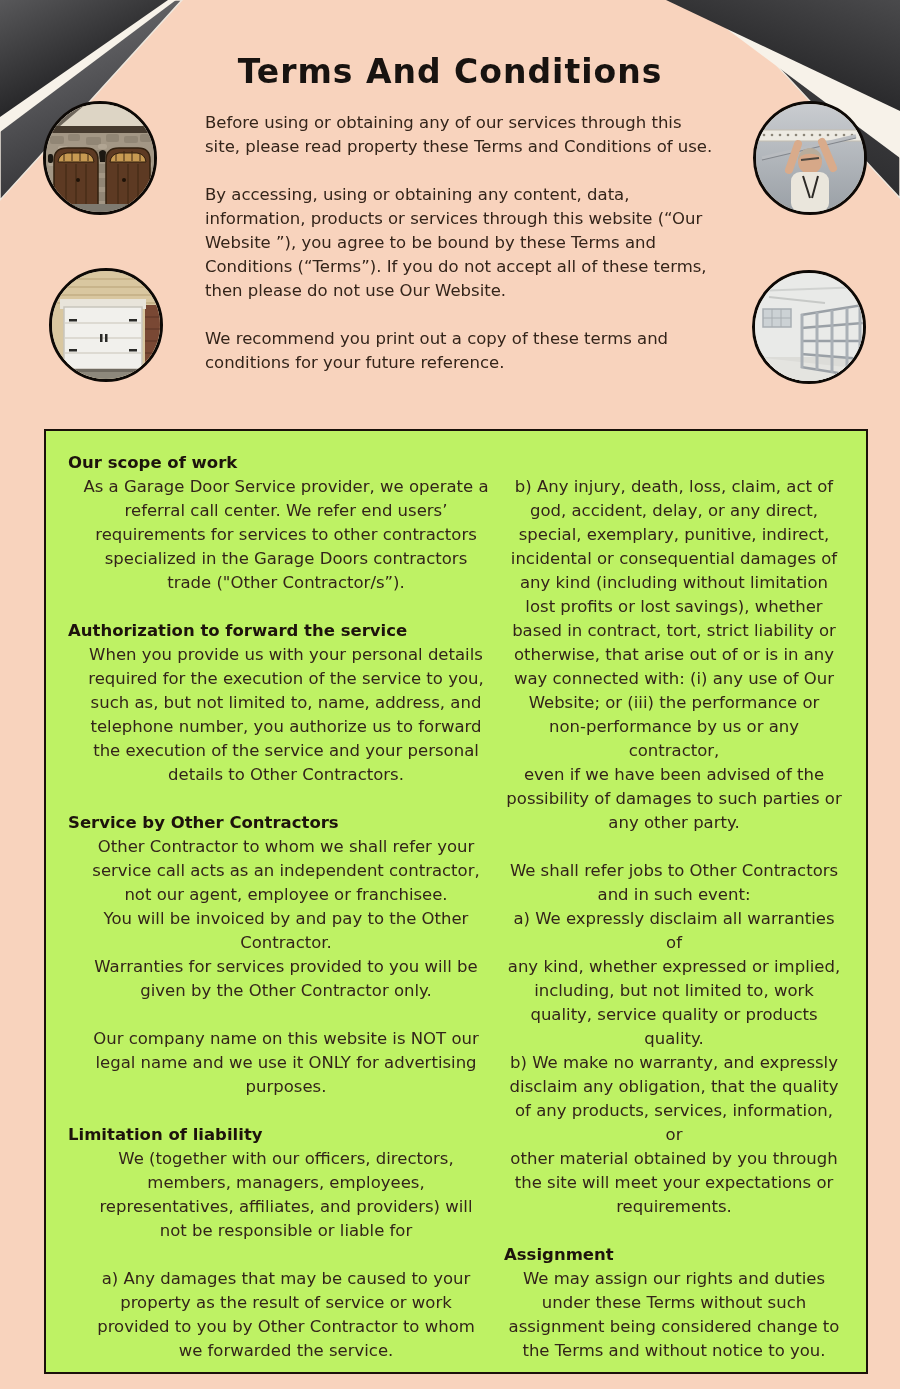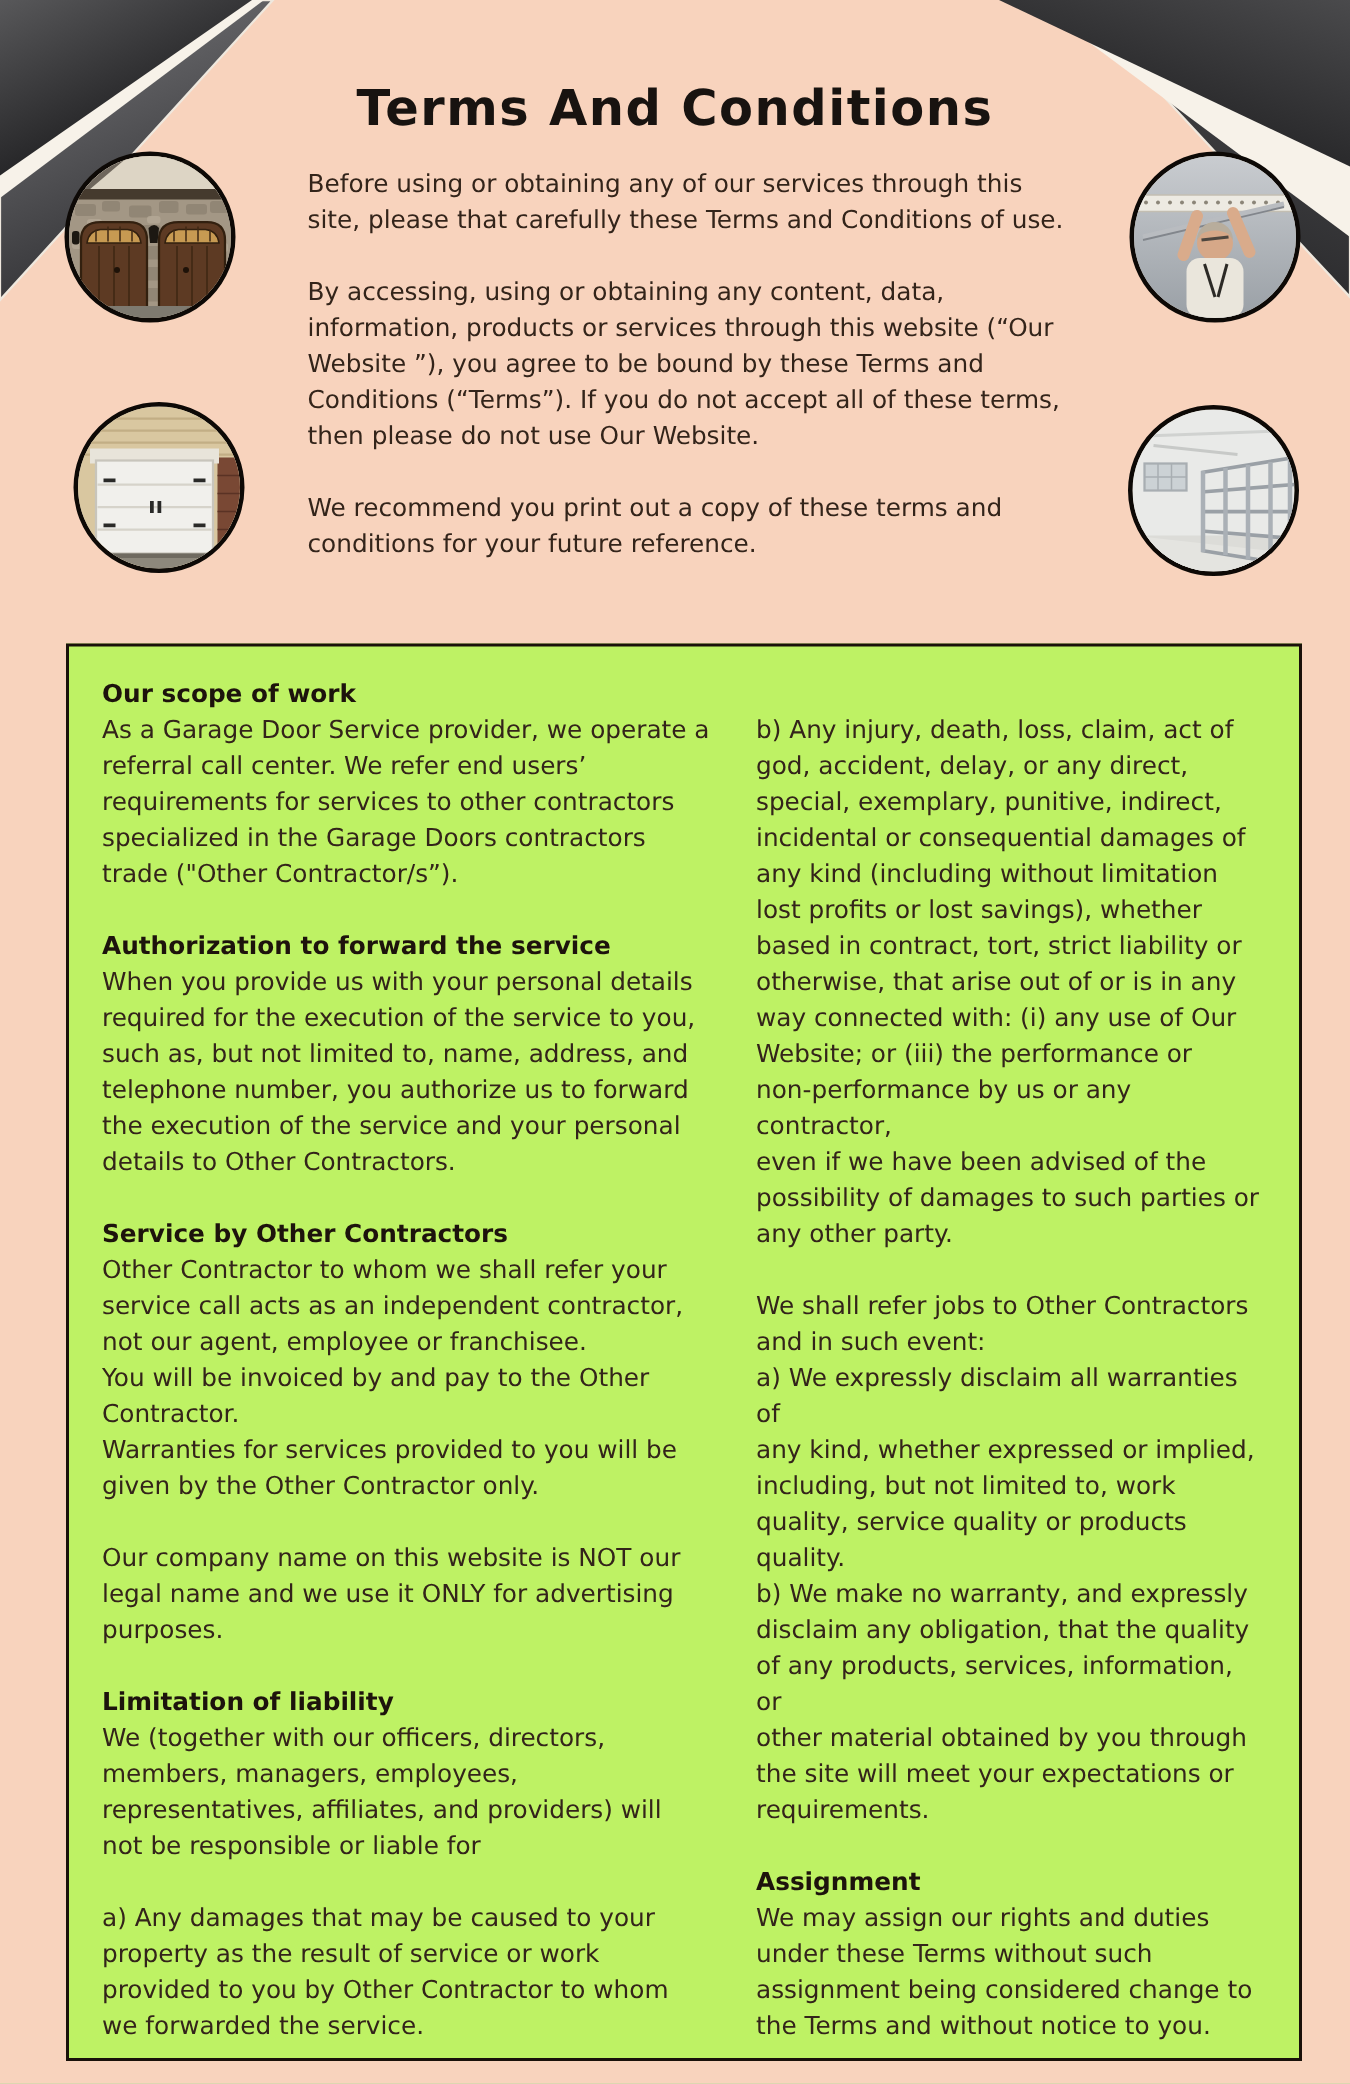--- a/index.html
+++ b/index.html
@@ -33,21 +33,21 @@
   #photo4{left:752px; top:270px;}
   .terms-box{
     position:absolute; left:44px; top:429px; width:824px; height:945px;
     box-sizing:border-box; border:2px solid #1a110a; padding:20px 22px 12px 22px;
     display:flex; background:#bef264;
   }
   .col{font-size:16.5px; line-height:24px;}
   .col-left{width:436px; flex:none;}
   .col-right{flex:1; padding-top:24px;}
   .tc-heading{font-weight:bold; color:#1d130c; white-space:pre-line;}
-  .tc-para{margin:0 0 24px 0; white-space:pre-line;}
+  .tc-para{margin:0 0 24px 0; white-space:pre-line;text-align:center;}
 </style>
 </head>
 <body>
 
 <div class="page">
 
   <svg class="corner-decor" width="900" height="220" viewBox="0 0 900 220">
     <defs>
       <linearGradient id="gL1" x1="0" y1="0" x2="0.7" y2="1">
         <stop offset="0" stop-color="#58585a"></stop>
@@ -71,21 +71,21 @@
     <polygon points="0,0 168,0 0,117" fill="url(#gL1)"></polygon>
     <polygon points="900,0 716,0 900,198" fill="url(#gR2)" stroke="#efe8de" stroke-width="1.5"></polygon>
     <polygon points="900,0 688,0 900,158" fill="#f7f2e9"></polygon>
     <polygon points="900,0 666,0 900,111" fill="url(#gR1)"></polygon>
   </svg>
 
   <div class="title-big">Terms And Conditions</div>
 
   <div class="intro" id="intro">
       <p class="intro-para">Before using or obtaining any of our services through this
-site, please that carefully these Terms and Conditions of use.</p>
+site, please read property these Terms and Conditions of use.</p>
       <p class="intro-para">By accessing, using or obtaining any content, data,
 information, products or services through this website (“Our
 Website ”), you agree to be bound by these Terms and
 Conditions (“Terms”). If you do not accept all of these terms,
 then please do not use Our Website.</p>
       <p class="intro-para">We recommend you print out a copy of these terms and
 conditions for your future reference.</p>
     </div>
 
   <div class="photo" id="photo1">

